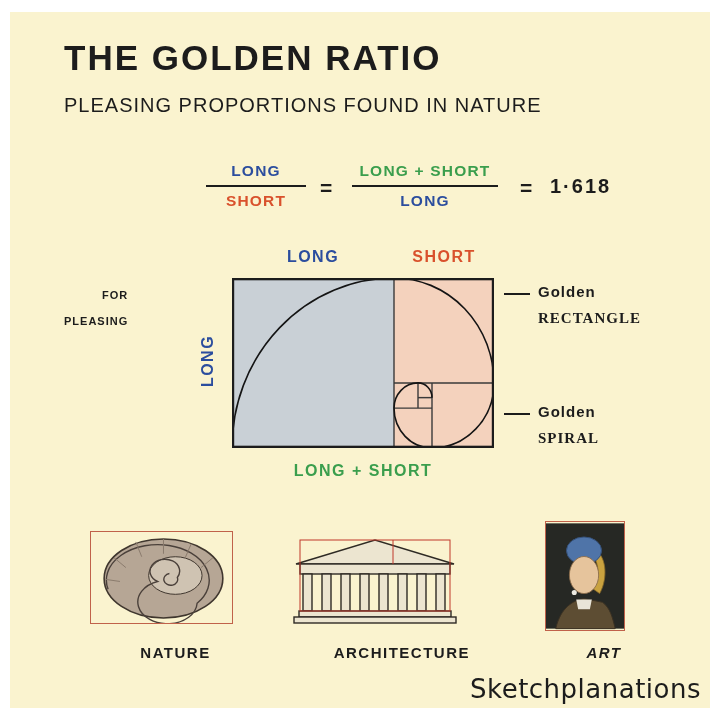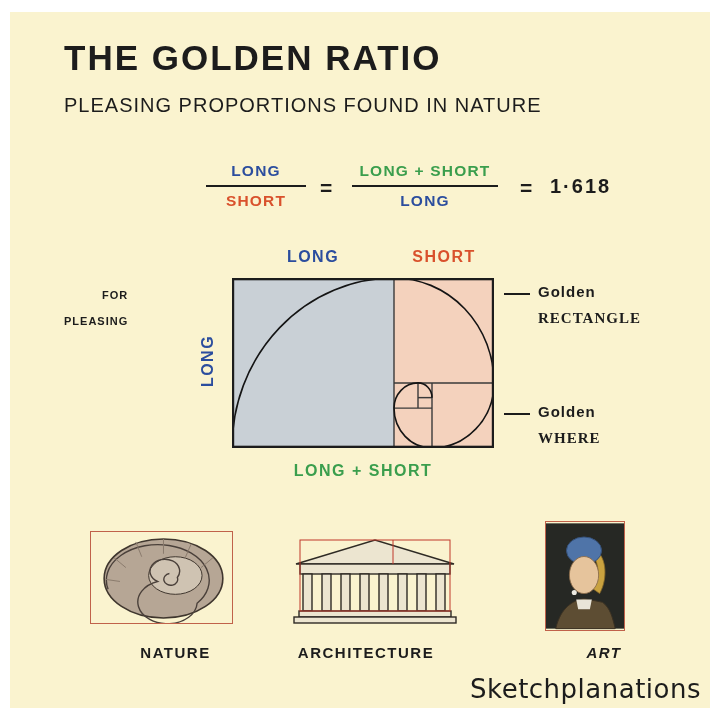--- a/index.html
+++ b/index.html
@@ -61,21 +61,21 @@
   .tick2{left:504px;top:413px;}
 
   .frame{border:1.6px solid var(--frame-red);background:var(--background);}
   .frame svg{display:block;width:100%;height:100%;}
   .frame-nature{left:90px;top:531px;width:143px;height:93px;}
   .frame-arch{left:290px;top:534px;width:170px;height:92px;border:none;}
   .frame-art{left:545px;top:521px;width:80px;height:110px;}
 
   .ex-label{top:644px;font-size:15px;font-weight:700;letter-spacing:1.5px;text-align:center;}
   .ex-nature{left:104px;width:143px;}
-  .ex-arch{left:271px;width:190px;}
+  .ex-arch{left:280px;width:190px;text-align:right;}
   .ex-art{left:564px;width:80px;font-style:italic;}
 
   .signature{left:470px;top:674px;width:200px;text-align:right;font-size:26px;letter-spacing:0.5px;font-weight:500;font-family:"DejaVu Sans",sans-serif;}
 
   .redline{fill:none;stroke:#c0392b;stroke-width:1;}
 </style>
 </head>
 <body>
 
 <div class="canvas">
@@ -129,21 +129,21 @@
 
   <div class="abs tick tick1"></div>
   <div class="abs annot annot-rect">
     <div>Golden</div>
     <div class="caps">RECTANGLE</div>
   </div>
 
   <div class="abs tick tick2"></div>
   <div class="abs annot annot-spiral">
     <div>Golden</div>
-    <div class="caps">WHERE</div>
+    <div class="caps">SPIRAL</div>
   </div>
 
   <div class="abs frame frame-nature">
     <svg viewBox="0 0 140 92">
       <ellipse cx="72" cy="47" rx="60" ry="40" fill="#b6a695" stroke="#3f362e" stroke-width="1.6"></ellipse>
       <ellipse cx="84" cy="44" rx="27" ry="19" fill="#cfc3b2" stroke="#3f362e" stroke-width="1"></ellipse>
       <path d="M 16 58 A 52 36 0 1 1 106 72 A 30 22 0 1 1 66 50 A 15 12 0 1 1 86 46 A 7 6 0 1 1 78 42" fill="none" stroke="#4a403a" stroke-width="1.4"></path>
       <g stroke="#8a7a6c" stroke-width="1">
         <line x1="72" y1="7" x2="72" y2="22"></line>
         <line x1="100" y1="12" x2="94" y2="26"></line>

